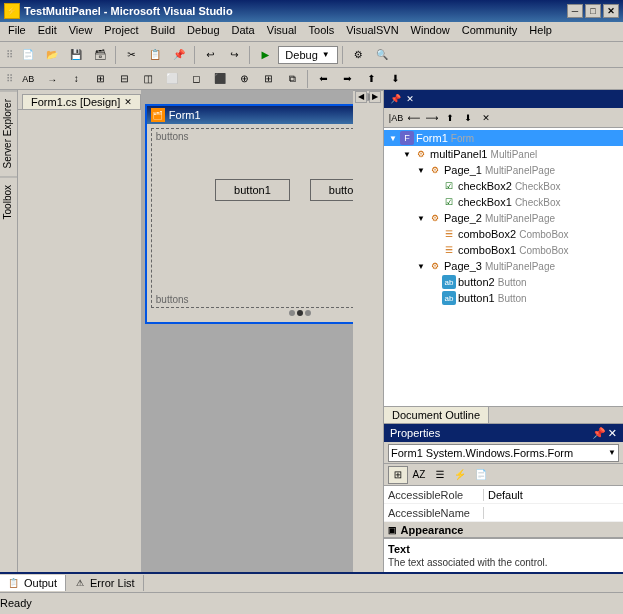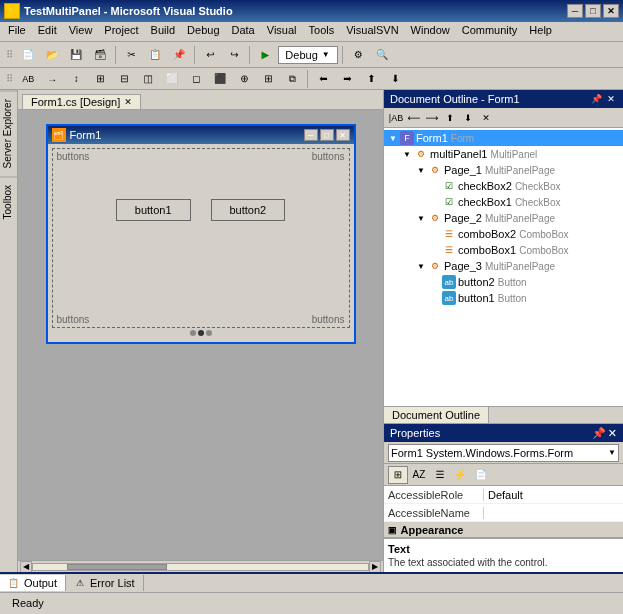--- a/index.html
+++ b/index.html
@@ -135,21 +135,21 @@
       background: #d4d0c8;
       border-bottom: 1px solid #a0a0a0;
       text-align: center;
     }
 
     
     .designer-area {
       flex: 1;
       background: #d4d0c8;
       display: flex;
-      flex-direction: column;
+      flex-direction: row;
       overflow: hidden;
     }
 
     .designer-tab-bar {
       background: #d4d0c8;
       height: 20px;
       display: flex;
       align-items: flex-end;
       border-bottom: 1px solid #a0a0a0;
       padding-left: 4px;
@@ -508,21 +508,21 @@
       color: #333;
       font-size: 10px;
     }
 
     
     .status-bar {
       background: #d4d0c8;
       height: 20px;
       display: flex;
       align-items: center;
-      padding: 0 12px;
+      padding: 0 0;
       border-top: 1px solid #a0a0a0;
       font-size: 11px;
       gap: 8px;
     }
 
     
     .bottom-bar {
       background: #d4d0c8;
       height: 20px;
       display: flex;
@@ -719,21 +719,20 @@
       <div class="scroll-track">
         <div class="scroll-thumb"></div>
       </div>
       <div class="scroll-arrow">▶</div>
     </div>
   </div>
 
   <div class="right-panel">
 
     <div class="outline-header">
-      <span>Document Outline - Form1</span>
       <div class="outline-header-btns">
         <span class="outline-header-btn">📌</span>
         <span class="outline-header-btn">✕</span>
       </div>
     </div>
 
     <div class="outline-toolbar">
       <div class="outline-tb-btn">|AB</div>
       <div class="outline-tb-btn">⟵</div>
       <div class="outline-tb-btn">⟶</div>

